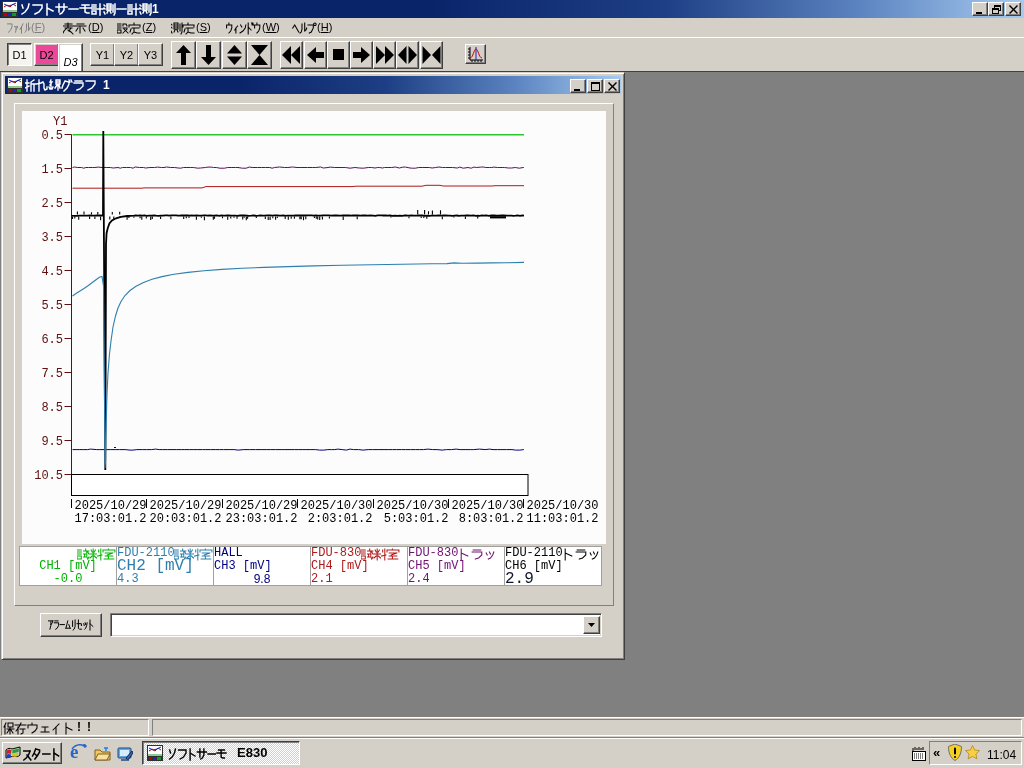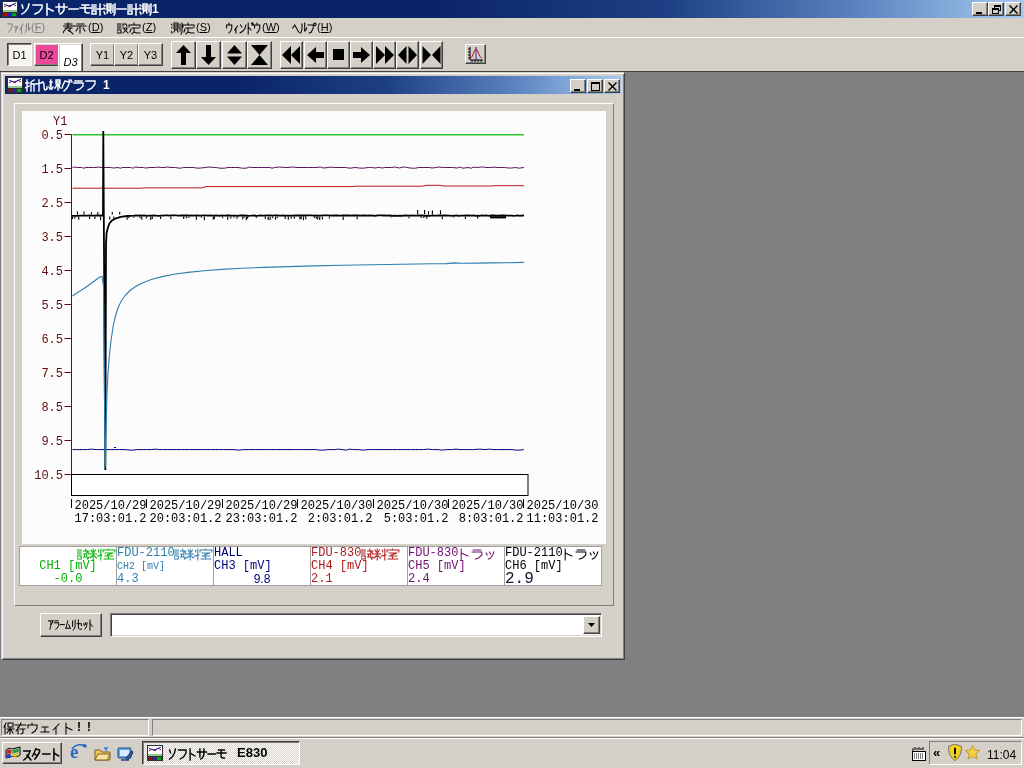--- a/index.html
+++ b/index.html
@@ -253,21 +253,21 @@
     </div>
     <div style="position:absolute;left:20px;top:560px;width:96px;height:13px;font-family:'Liberation Mono',monospace;font-size:12px;line-height:13px;color:#00b100;text-align:center;">CH1 [mV]</div>
     <div style="position:absolute;left:20px;top:573px;width:96px;height:13px;font-family:Liberation Mono, monospace;font-size:12px;line-height:13px;color:#00b100;text-align:center;">-0.0</div>
     <div style="position:absolute;left:116px;top:546px;width:98px;height:40px;background:#fff;border:1px solid #a0a0a0;overflow:hidden;"></div>
     <div style="position:absolute;left:117px;top:547px;width:96px;height:13px;font-family:'Liberation Mono',monospace;font-size:12px;line-height:13px;color:#2e7fae;white-space:nowrap;">FDU-2110</div>
     <div style="position:absolute;left:174px;top:548px;width:40px;height:12px;">
       <svg width="41" height="14" viewBox="0 0 41 14">
         <path d="M0.0 2.0L4.3 2.0M0.0 4.0L4.3 4.0M0.0 6.0L4.3 6.0M0.0 8.0L4.3 8.0L4.3 11.0L0.0 11.0L0.0 8.0M6.5 3.0L11.9 3.0M8.7 1.0L8.7 3.0M6.5 6.0L8.7 6.0M7.6 6.0L7.6 9.0M6.5 9.0L8.7 9.0M9.8 3.0L9.8 9.0L10.8 11.0L11.9 9.0M10.8 4.0L11.9 6.0M16.2 1.0L16.2 12.0M13.0 6.0L19.5 6.0M14.1 2.0L15.2 4.0M18.4 2.0L17.3 4.0M13.0 10.0L15.2 8.0M17.3 8.0L19.5 10.0M23.8 1.0L23.8 12.0M21.7 2.0L21.7 4.0M20.6 8.0L24.9 7.0M31.4 1.0L31.4 2.0M26.0 2.0L37.9 2.0M26.0 2.0L26.0 4.0M37.9 2.0L37.9 4.0M28.2 5.0L35.8 5.0M35.8 5.0L30.3 7.0M28.2 8.0L35.8 8.0M31.4 8.0L31.4 11.0M27.1 11.0L36.8 11.0" fill="none" stroke="#2e7fae" stroke-width="1.05" stroke-linecap="square" stroke-linejoin="miter"></path>
       </svg>
     </div>
-    <div style="position:absolute;left:117px;top:560px;width:96px;height:13px;font-family:'Liberation Mono',monospace;font-size:10px;line-height:13px;color:#2e7fae;">CH2 [mV]</div>
+    <div style="position:absolute;left:117px;top:560px;width:96px;height:13px;font-family:'Liberation Mono',monospace;font-size:16px;line-height:13px;color:#2e7fae;">CH2 [mV]</div>
     <div style="position:absolute;left:117px;top:573px;width:96px;height:13px;font-family:'Liberation Mono',monospace;font-size:12px;line-height:13px;color:#2e7fae;">4.3</div>
     <div style="position:absolute;left:213px;top:546px;width:98px;height:40px;background:#fff;border:1px solid #a0a0a0;overflow:hidden;"></div>
     <div style="position:absolute;left:214px;top:547px;width:96px;height:13px;font-family:'Liberation Mono',monospace;font-size:12px;line-height:13px;color:#000080;white-space:nowrap;">HALL</div>
     <div style="position:absolute;left:214px;top:560px;width:96px;height:13px;font-family:'Liberation Mono',monospace;font-size:12px;line-height:13px;color:#000080;">CH3 [mV]</div>
     <div style="position:absolute;left:214px;top:573px;width:96px;height:13px;font-family:Liberation Sans, sans-serif;font-size:12px;line-height:13px;color:#000080;text-align:center;">9.8</div>
     <div style="position:absolute;left:310px;top:546px;width:98px;height:40px;background:#fff;border:1px solid #a0a0a0;overflow:hidden;"></div>
     <div style="position:absolute;left:311px;top:547px;width:96px;height:13px;font-family:'Liberation Mono',monospace;font-size:12px;line-height:13px;color:#b01818;white-space:nowrap;">FDU-830</div>
     <div style="position:absolute;left:361px;top:548px;width:40px;height:12px;">
       <svg width="41" height="14" viewBox="0 0 41 14">
         <path d="M0.0 2.0L4.3 2.0M0.0 4.0L4.3 4.0M0.0 6.0L4.3 6.0M0.0 8.0L4.3 8.0L4.3 11.0L0.0 11.0L0.0 8.0M6.5 3.0L11.9 3.0M8.7 1.0L8.7 3.0M6.5 6.0L8.7 6.0M7.6 6.0L7.6 9.0M6.5 9.0L8.7 9.0M9.8 3.0L9.8 9.0L10.8 11.0L11.9 9.0M10.8 4.0L11.9 6.0M16.2 1.0L16.2 12.0M13.0 6.0L19.5 6.0M14.1 2.0L15.2 4.0M18.4 2.0L17.3 4.0M13.0 10.0L15.2 8.0M17.3 8.0L19.5 10.0M23.8 1.0L23.8 12.0M21.7 2.0L21.7 4.0M20.6 8.0L24.9 7.0M31.4 1.0L31.4 2.0M26.0 2.0L37.9 2.0M26.0 2.0L26.0 4.0M37.9 2.0L37.9 4.0M28.2 5.0L35.8 5.0M35.8 5.0L30.3 7.0M28.2 8.0L35.8 8.0M31.4 8.0L31.4 11.0M27.1 11.0L36.8 11.0" fill="none" stroke="#b01818" stroke-width="1.05" stroke-linecap="square" stroke-linejoin="miter"></path>

